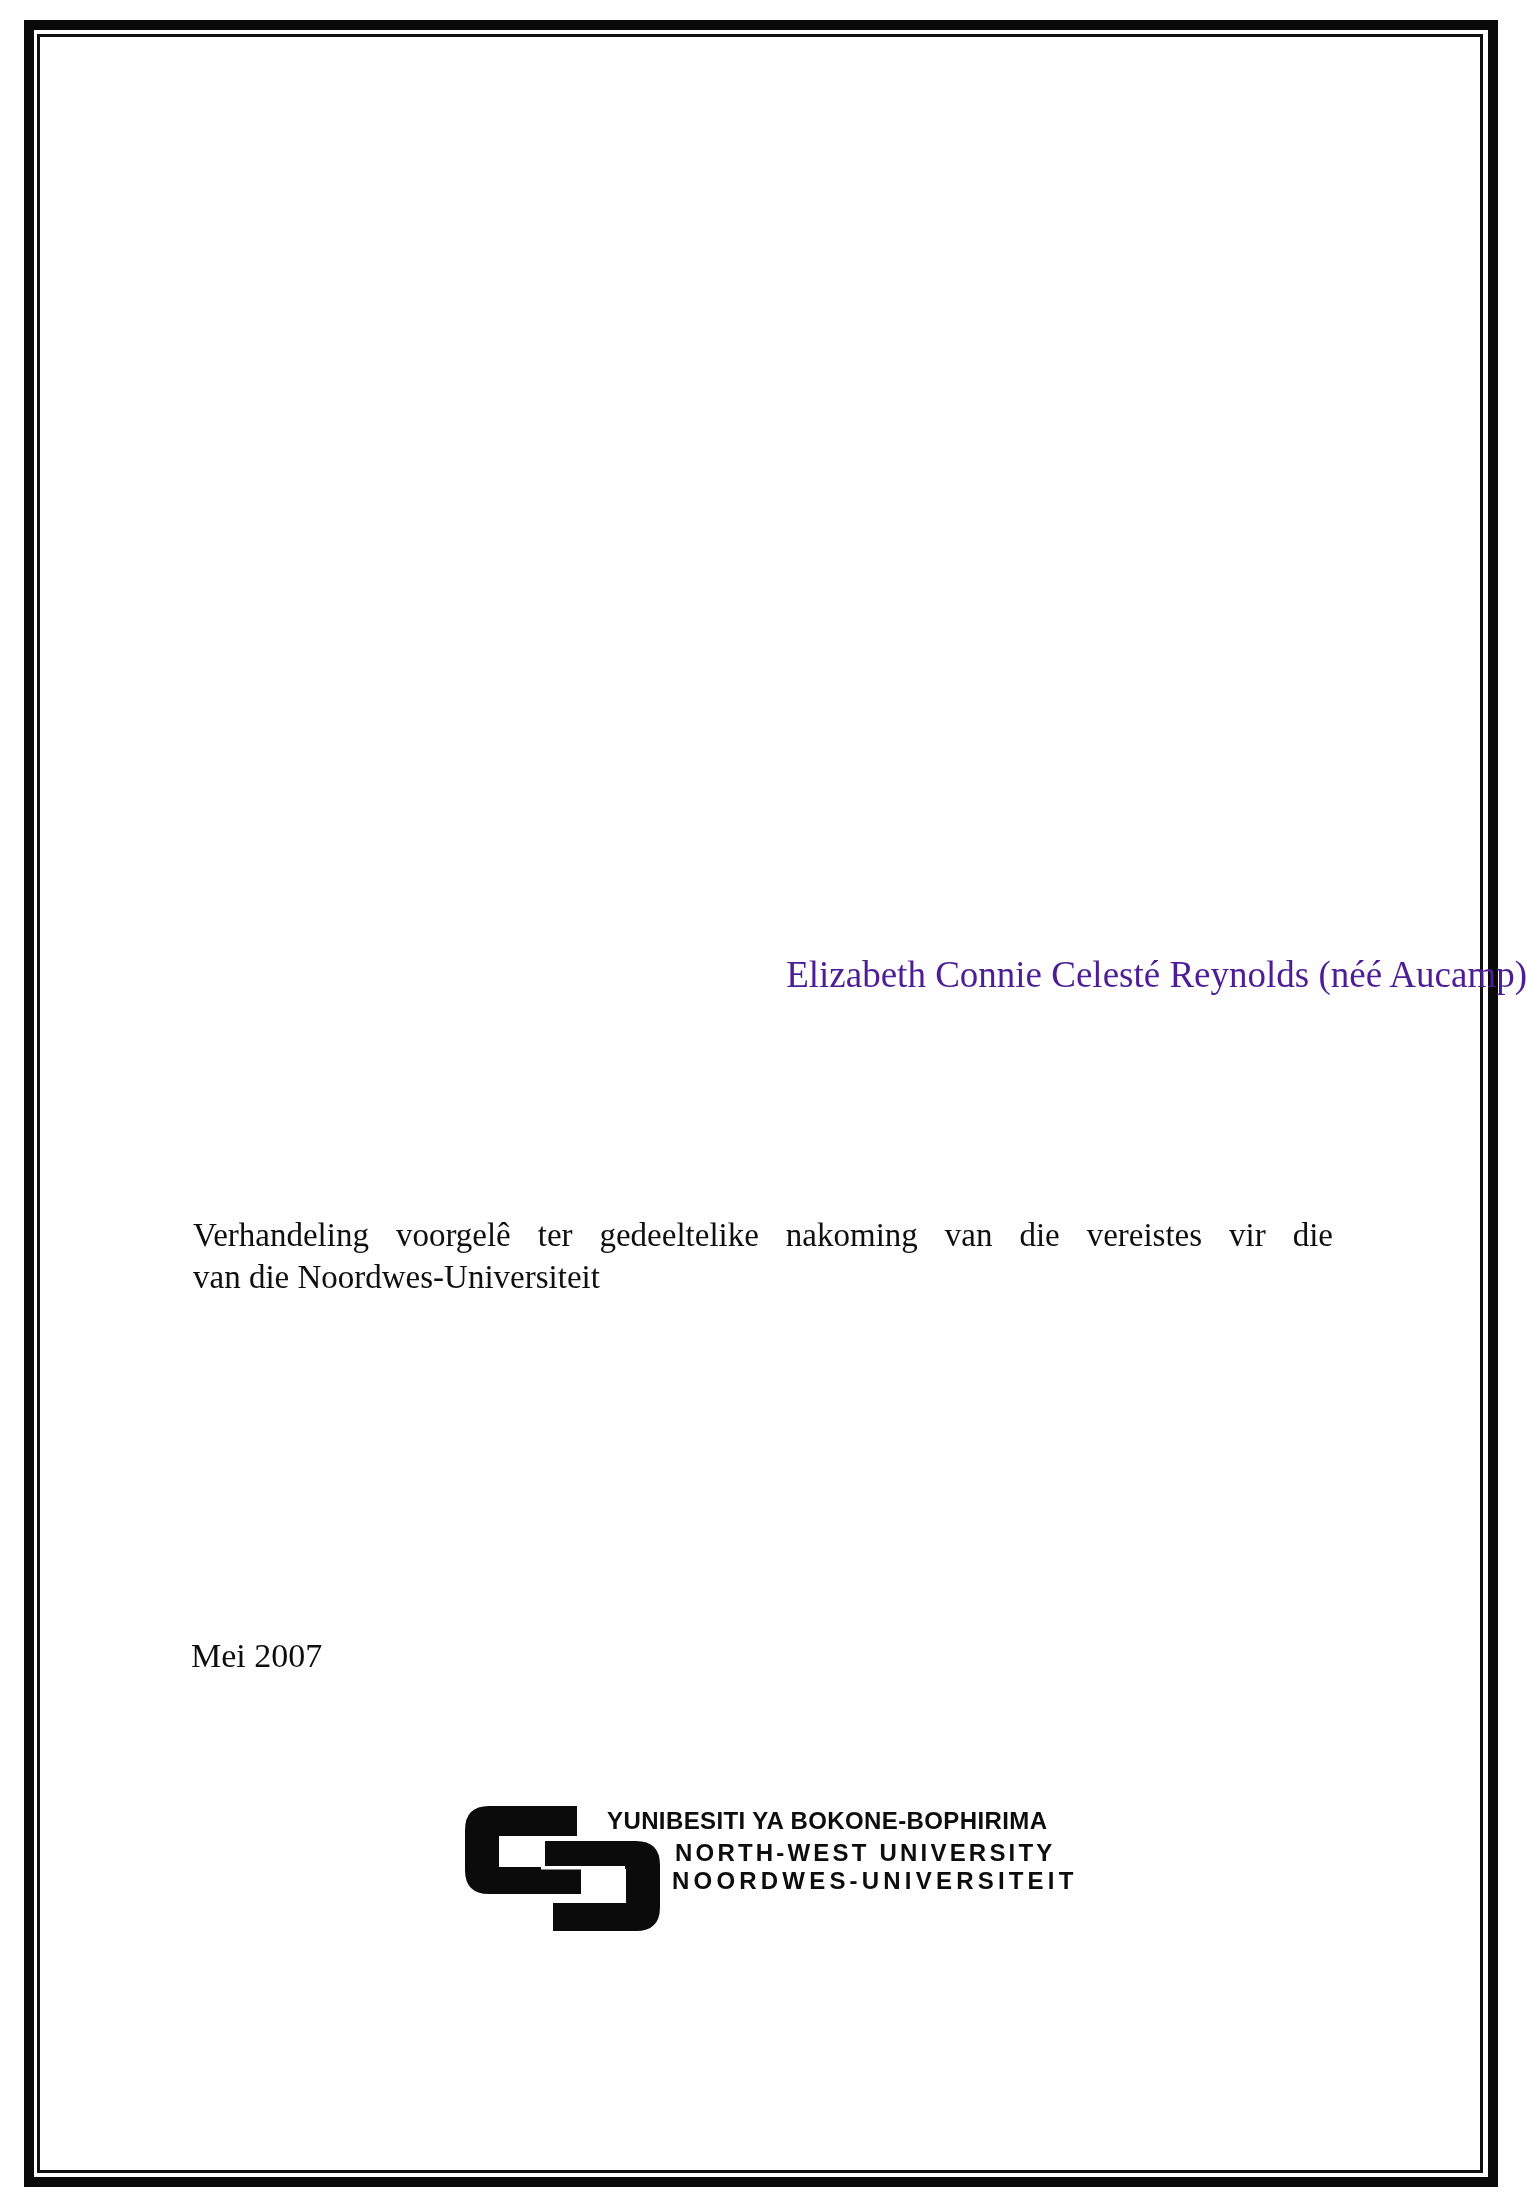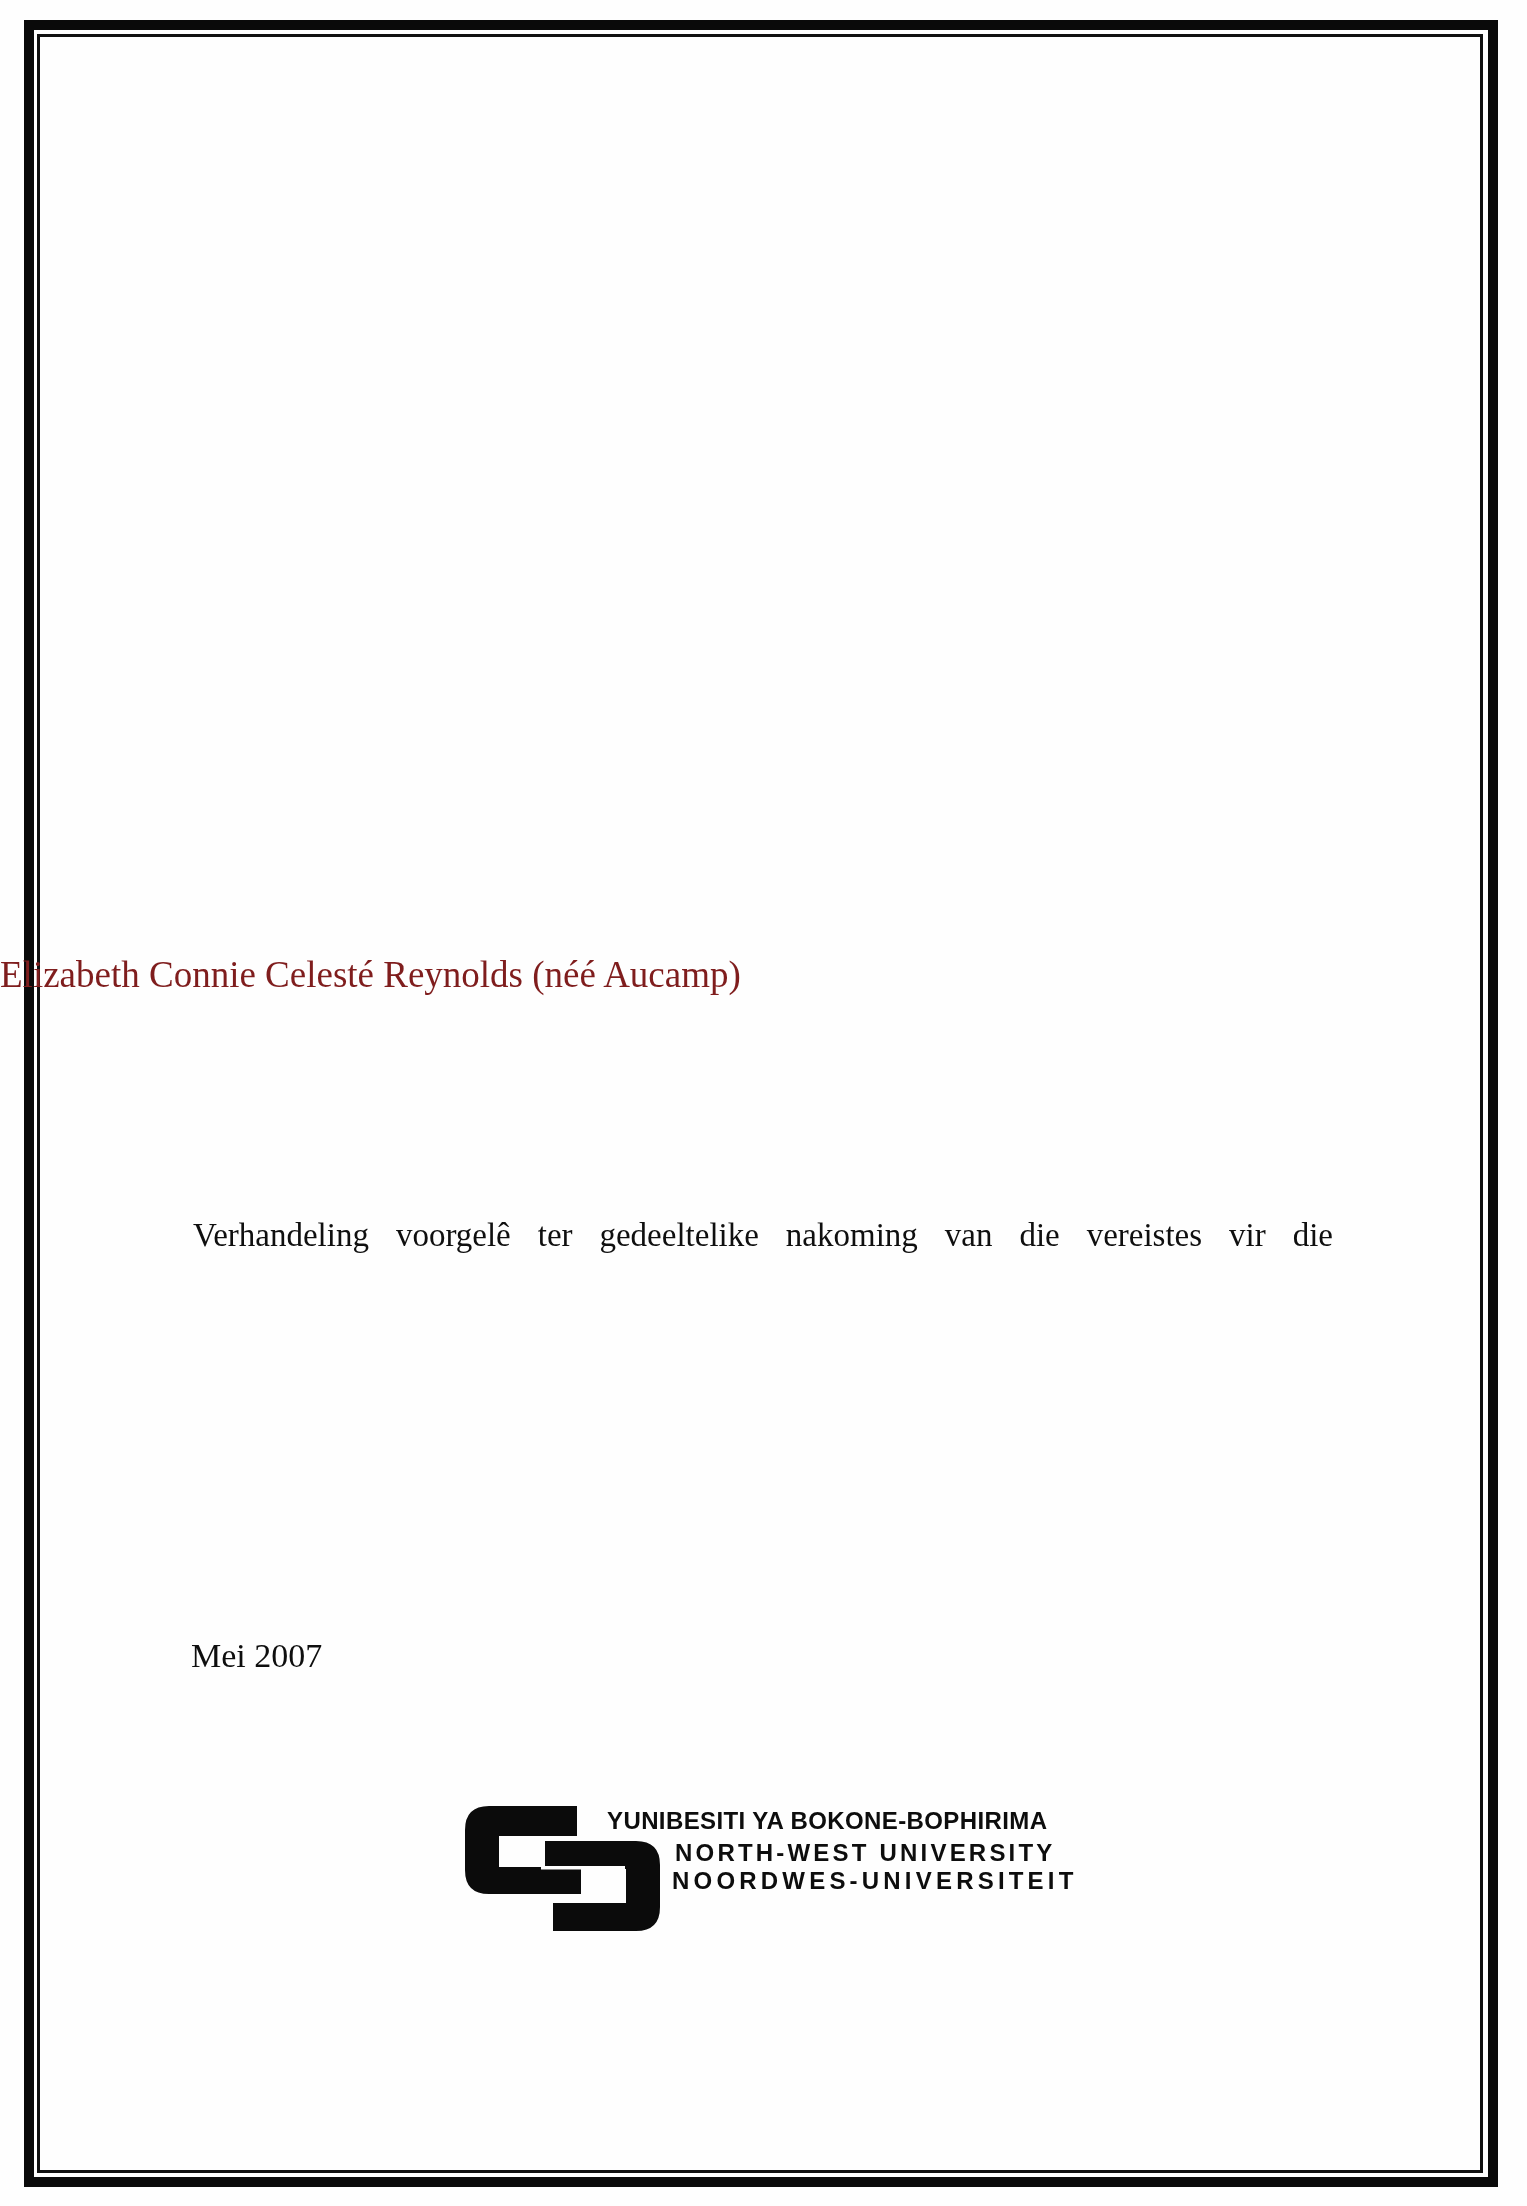--- a/index.html
+++ b/index.html
@@ -57,24 +57,24 @@
     font-size: 33px;
     line-height: 40px;
     color: #121212;
   }
 
   .author-line {
     position: absolute;
     left: 0;
     right: 0;
     top: 952px;
-    text-align: left;
+    text-align: right;
     font-size: 37px;
     line-height: 46px;
-    color: #7f1d1d;
+    color: #4c1d95;
   }
 
   .description-block {
     position: absolute;
     left: 193px;
     width: 1140px;
     top: 1214px;
     font-size: 33px;
     line-height: 42px;
     color: #0f0f0f;
@@ -127,20 +127,21 @@
 
   <div class="outer-frame"></div>
   <div class="inner-frame"></div>
 
 
 
   <div class="author-line">Elizabeth Connie Celesté Reynolds (néé Aucamp)</div>
 
   <div class="description-block">
     <div class="justified">Verhandeling voorgelê ter gedeeltelike nakoming van die vereistes vir die</div>
+    <div>van die Noordwes-Universiteit</div>
   </div>
 
   <div class="supervisor-block">
     <div>Mei 2007</div>
   </div>
 
   <div class="logo">
     <svg class="logo-mark" width="195" height="125" viewBox="0 0 195 125" aria-hidden="true">
 
       <path d="M 24 0 H 112 V 30 H 34 V 61 H 116 V 88 H 24 Q 0 88 0 64 V 24 Q 0 0 24 0 Z" fill="#0b0b0b"></path>

